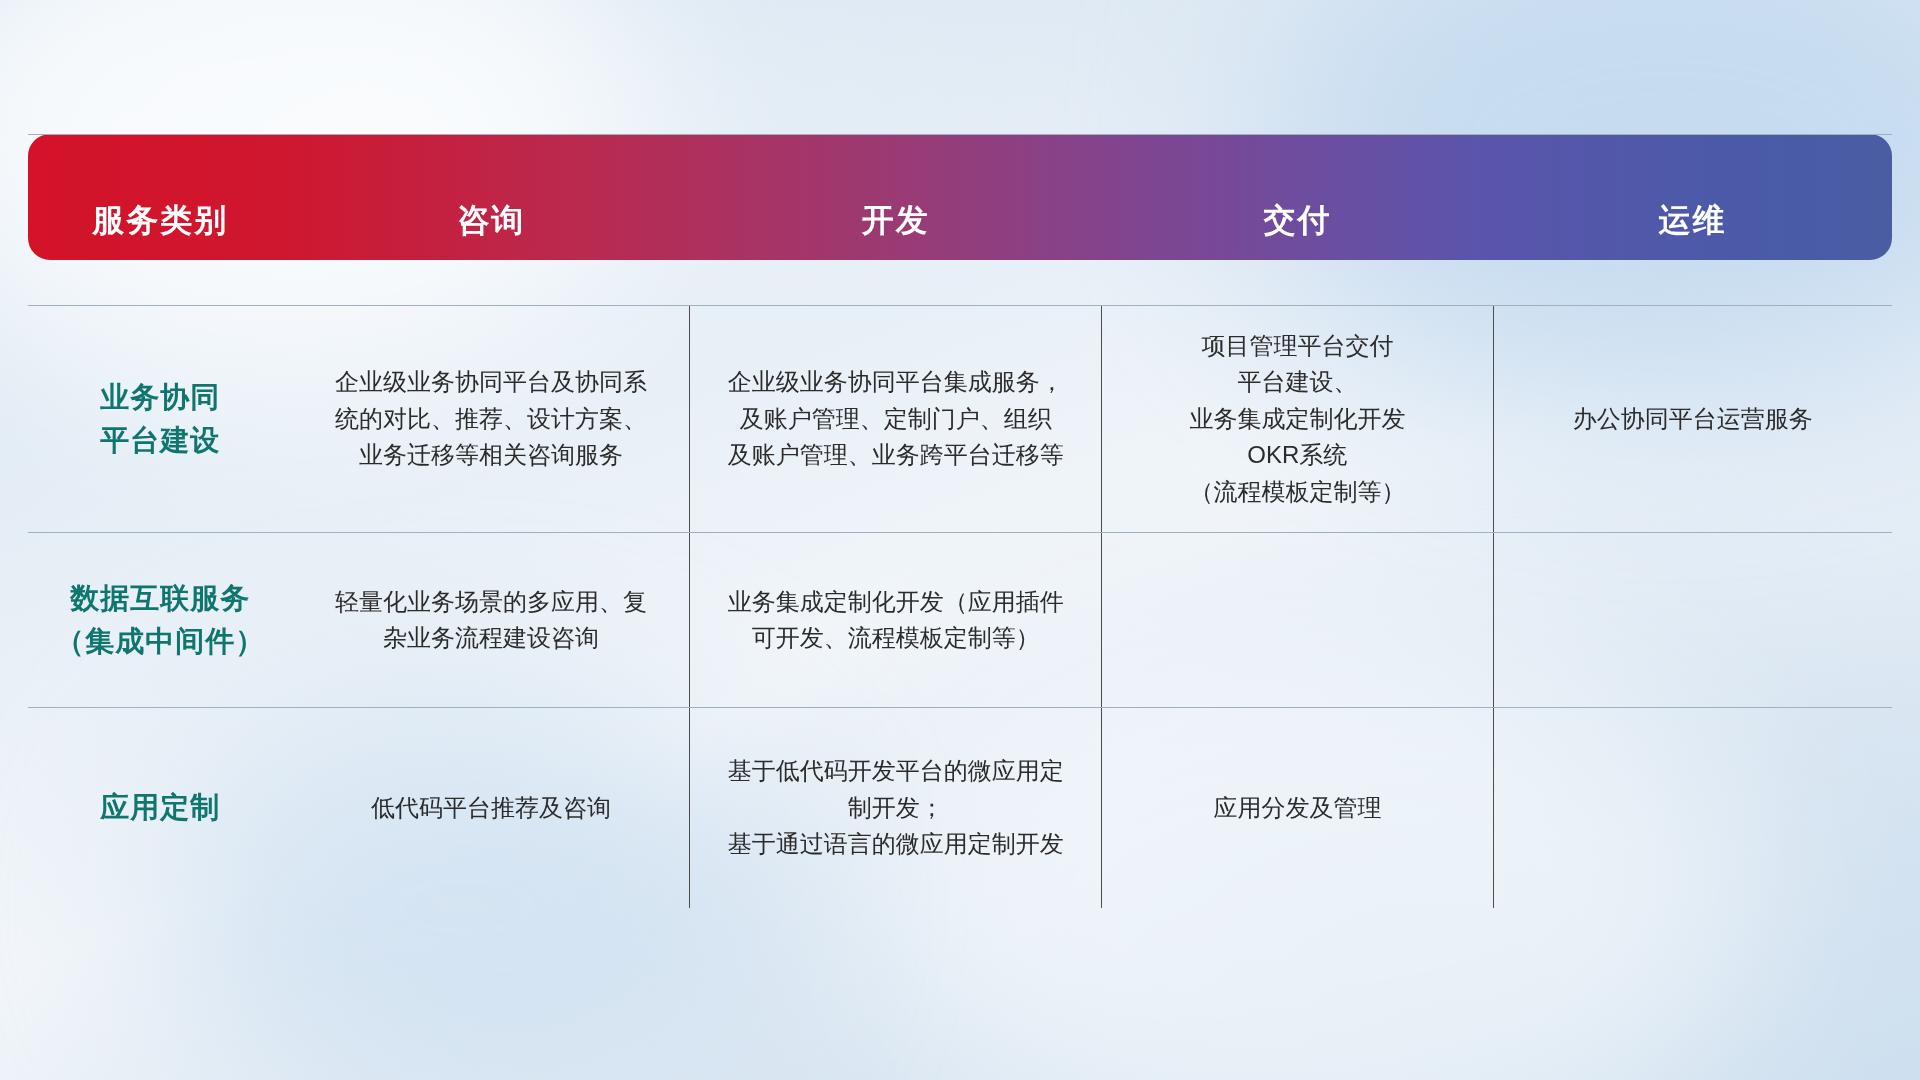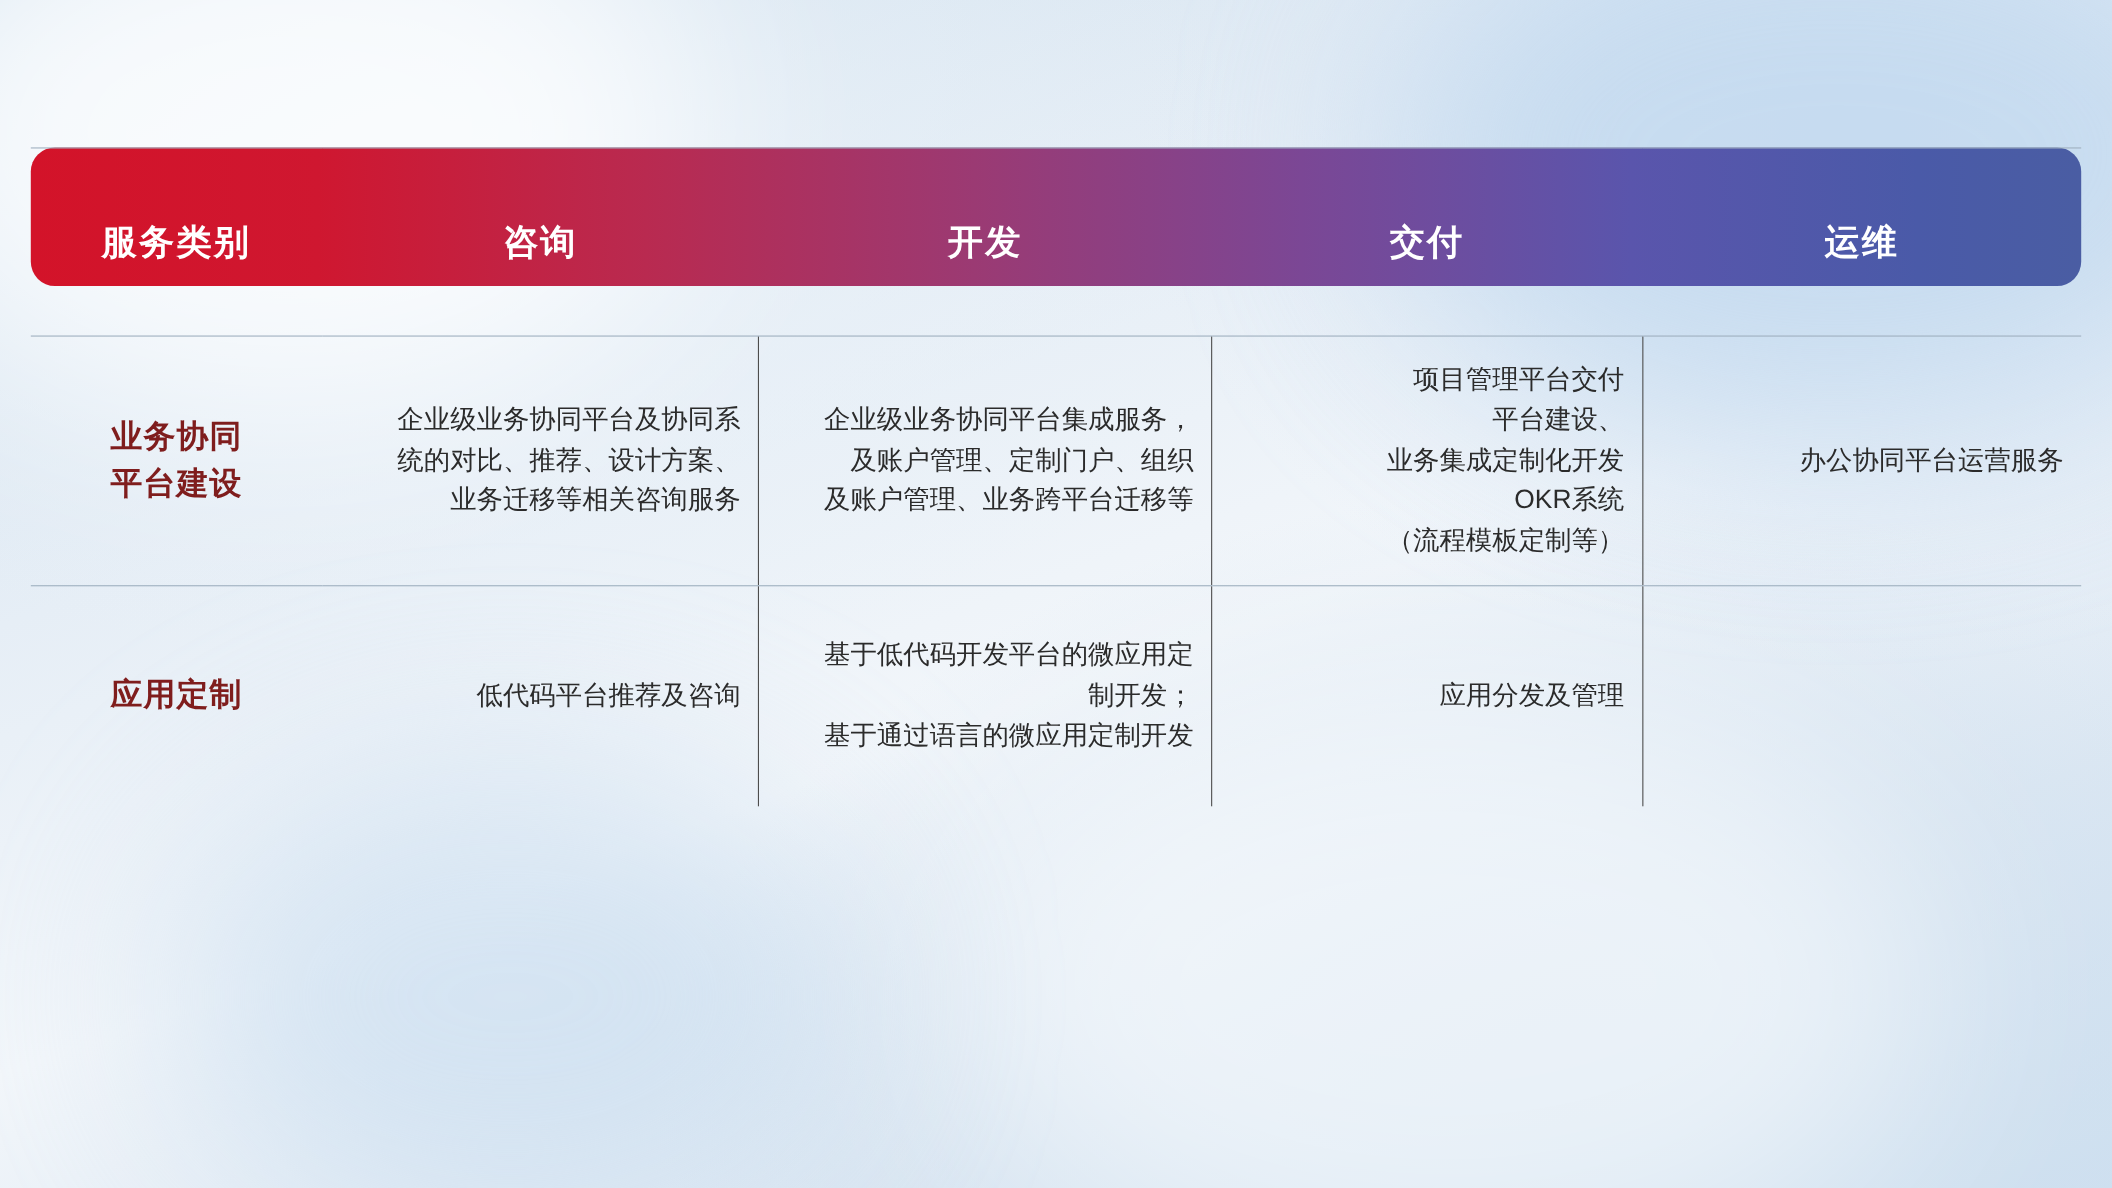--- a/index.html
+++ b/index.html
@@ -100,30 +100,30 @@
     vertical-align: middle;
     padding: 22px 16px;
     background: transparent;
   }
   tbody tr:last-child td { border-bottom: none; }
 
   
   tbody td.vline-left { border-left: 1.5px solid #4d4d4d; }
 
   td.cat {
-    color: #7f1d1d;
+    color: #0f766e;
     font-weight: bold;
     font-size: 29px;
     line-height: 1.5;
     letter-spacing: 1px;
   }
   td.cat .cat-line { display: block; }
 
   .cell-text { display: block; }
-  .cell-text .ln { display: block; text-align: right; }
+  .cell-text .ln { display: block; }
 
   .empty { min-height: 10px; }
 </style>
 </head>
 <body>
 
 <div class="stage">
   <div class="blob blob-a"></div>
   <div class="blob blob-b"></div>
   <div class="blob blob-c"></div>
@@ -203,20 +203,40 @@
               <span class="ln">（流程模板定制等）</span>
             </span>
           </td>
           <td class="vline-left">
             <span class="cell-text">
               <span class="ln">办公协同平台运营服务</span>
             </span>
           </td>
         </tr>
 
+        <tr style="height:175px;">
+          <td class="cat">
+            <span class="cat-line">数据互联服务</span>
+            <span class="cat-line">（集成中间件）</span>
+          </td>
+          <td>
+            <span class="cell-text">
+              <span class="ln">轻量化业务场景的多应用、复</span>
+              <span class="ln">杂业务流程建设咨询</span>
+            </span>
+          </td>
+          <td class="vline-left">
+            <span class="cell-text">
+              <span class="ln">业务集成定制化开发（应用插件</span>
+              <span class="ln">可开发、流程模板定制等）</span>
+            </span>
+          </td>
+          <td class="vline-left empty"></td>
+          <td class="vline-left empty"></td>
+        </tr>
 
         <tr style="height:200px;">
           <td class="cat">
             <span class="cat-line">应用定制</span>
           </td>
           <td>
             <span class="cell-text">
               <span class="ln">低代码平台推荐及咨询</span>
             </span>
           </td>

